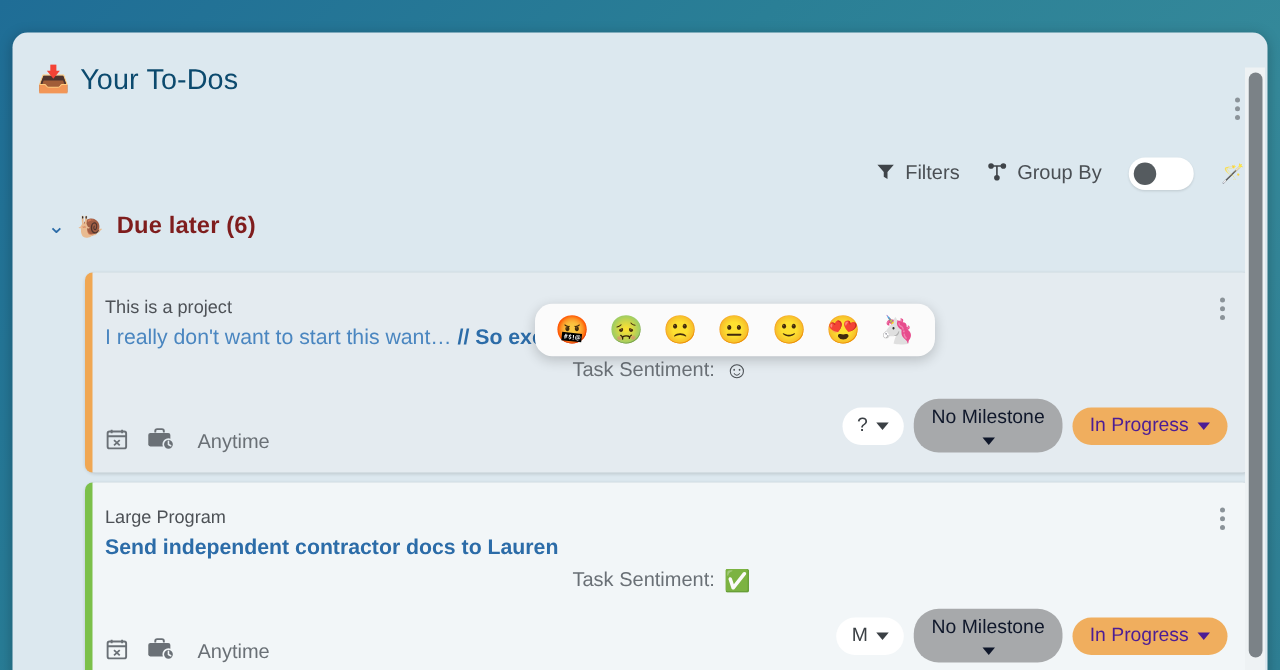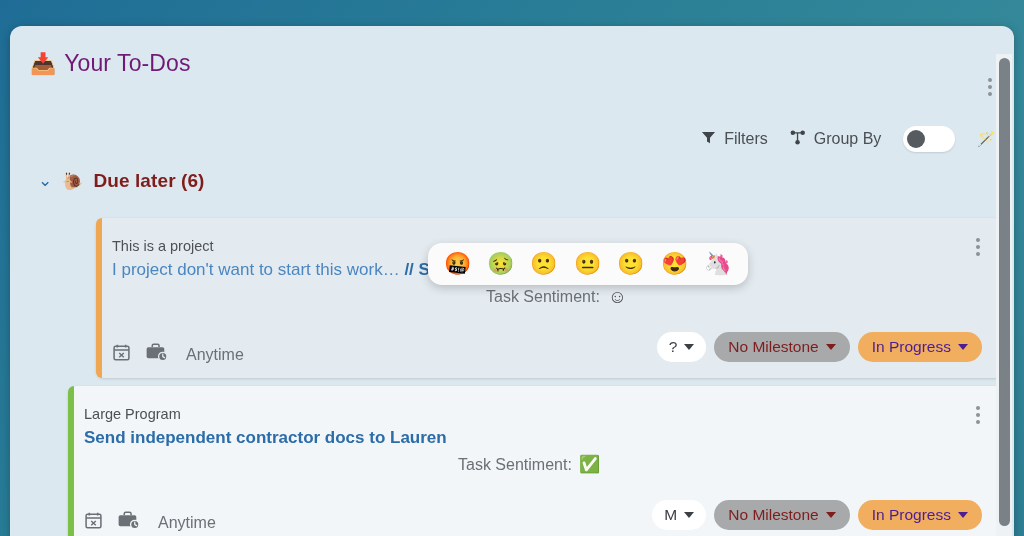--- a/index.html
+++ b/index.html
@@ -30,21 +30,21 @@
     left: 0; top: 0; right: 0; height: 62px;
   }
   .title-row {
     display: flex; align-items: center;
     gap: 8px;
     padding: 24px 0 0 20px;
   }
   .title-icon { font-size: 21px; line-height: 1; }
   .title-text {
     font-size: 23px;
-    color: #701a75;
+    color: #0c4a6e;
     font-weight: 400;
     letter-spacing: .1px;
   }
 
   .kebab {
     display: inline-flex; flex-direction: column;
     gap: 3px; align-items: center; justify-content: center;
     cursor: pointer;
   }
   .kebab i {
@@ -125,21 +125,21 @@
     position: relative;
     height: 100%;
     border-radius: 8px;
     box-shadow: 0 1px 3px rgba(0,0,0,.14);
   }
   .stripe {
     position: absolute; left: 0; top: 0; bottom: 0;
     width: 6px; border-radius: 8px 0 0 8px;
   }
   .card1 { top: 192px; height: 160px; }
-  .card1 .card-inner { background: #e4ebf0; margin-left: 28px; }
+  .card1 .card-inner { background: #e4ebf0; }
   .card1 .stripe { background: #f0a753; }
 
   .card2 { top: 360px; height: 160px; }
   .card2 .card-inner { background: #f2f6f8; }
   .card2 .stripe { background: #7cc04a; }
 
   .card-sub {
     position: absolute; left: 16px; top: 20px;
     font-size: 14.5px; color: #4d5156;
   }
@@ -184,21 +184,21 @@
     cursor: pointer;
     white-space: nowrap;
   }
   .pill .caret {
     width: 0; height: 0;
     border-left: 5px solid transparent;
     border-right: 5px solid transparent;
     border-top: 6px solid currentColor;
   }
   .pill-white { background: #ffffff; color: #3b4045; padding: 6px 12px; }
-  .pill-gray  { background: #a7a9ab; color: #7f1d1d; }
+  .pill-gray  { background: #a7a9ab; color: #0f172a; flex-direction: column; }
   .pill-amber { background: #f0ae5e; color: #4c1d95; }
 
   
   .emoji-pop {
     position: absolute;
     left: 418px; top: 217px;
     display: flex; align-items: center; gap: 8px;
     background: #fbfbfb;
     border-radius: 14px;
     padding: 8px 12px;
@@ -283,21 +283,21 @@
     <span class="section-title">Due later (6)</span>
   </div>
 
   <div class="card card1">
     <div class="card-inner">
       <div class="stripe"></div>
 
       <div class="card-sub">This is a project</div>
 
       <div class="card-title">
-        <span>I project don't want to start this work…</span>
+        <span>I really don't want to start this want…</span>
         <span class="sep">//</span>
         <span class="b">So exc</span>
       </div>
 
       <div class="kebab card-kebab">
         <i></i>
           <i></i>
           <i></i>
       </div>
 

